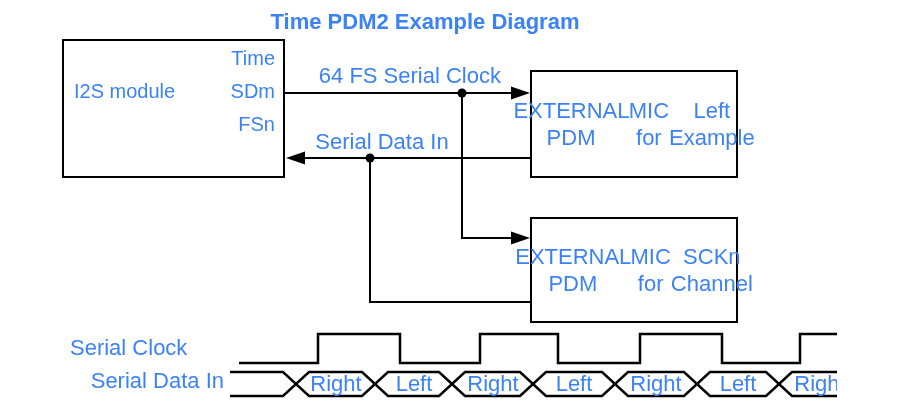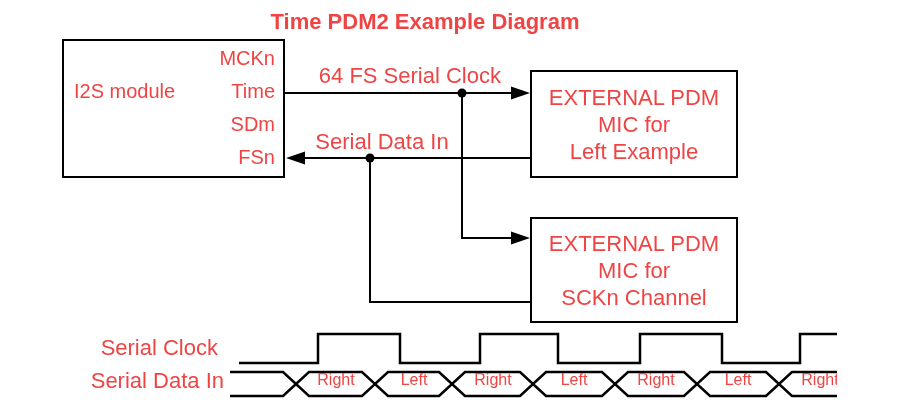--- a/index.html
+++ b/index.html
@@ -6,21 +6,21 @@
     margin: 0;
     padding: 0;
     background: #ffffff;
   }
   #canvas {
     position: relative;
     width: 837px;
     height: 411px;
     background: #ffffff;
     font-family: "Liberation Sans", sans-serif;
-    color: #ef4444;
+    color: #3b82f6;
     overflow: hidden;
   }
   #wires {
     position: absolute;
     left: 0;
     top: 0;
     z-index: 0;
   }
   .box {
     position: absolute;
@@ -47,21 +47,21 @@
     position: absolute;
     top: 1px;
     right: 8px;
     text-align: right;
     font-size: 20px;
     line-height: 33px;
     white-space: nowrap;
   }
   .mic-box {
     display: flex;
-    flex-direction: column;
+    flex-direction: row;
     justify-content: center;
     align-items: center;
     text-align: center;
     font-size: 22px;
     line-height: 27px;
   }
   #left-mic-box {
     left: 530px;
     top: 70px;
     width: 208px;
@@ -97,37 +97,37 @@
     width: 200px;
     text-align: right;
   }
   #data-wire-label {
     left: 282px;
     top: 129px;
     width: 200px;
     text-align: center;
   }
   #timing-clock-label {
-    left: 60px;
+    left: 70px;
     top: 335px;
     width: 158px;
-    text-align: right;
+    text-align: left;
   }
   #timing-data-label {
     left: 60px;
     top: 368px;
     width: 164px;
     text-align: right;
   }
   .cell-label {
     position: absolute;
     top: 371px;
     width: 80px;
     text-align: center;
-    font-size: 16px;
+    font-size: 22px;
     white-space: nowrap;
     z-index: 1;
   }
   .c1 { left: 296px; }
   .c2 { left: 374px; }
   .c3 { left: 453px; }
   .c4 { left: 534px; }
   .c5 { left: 616px; }
   .c6 { left: 698px; }
   .c7 { left: 780px; }
@@ -156,21 +156,20 @@
 
     <path d="M230,372 H283 L309,396 H362 L388,372 H439 L465,396 H520 L546,372 H602 L628,396 H684 L710,372 H766 L792,396 H848 L874,372" fill="none" stroke="#000" stroke-width="2.5"></path>
     <path d="M230,396 H283 L309,372 H362 L388,396 H439 L465,372 H520 L546,396 H602 L628,372 H684 L710,396 H766 L792,372 H848 L874,396" fill="none" stroke="#000" stroke-width="2.5"></path>
   </svg>
 
   <div class="title">Time PDM2 Example Diagram</div>
 
   <div id="i2s-box" class="box">
     <div class="i2s-label">I2S module</div>
     <div class="pins">
-      <div>MCKn</div>
       <div>Time</div>
       <div>SDm</div>
       <div>FSn</div>
     </div>
   </div>
 
   <div id="left-mic-box" class="box mic-box">
     <div>EXTERNAL PDM</div>
     <div>MIC for</div>
     <div>Left Example</div>

